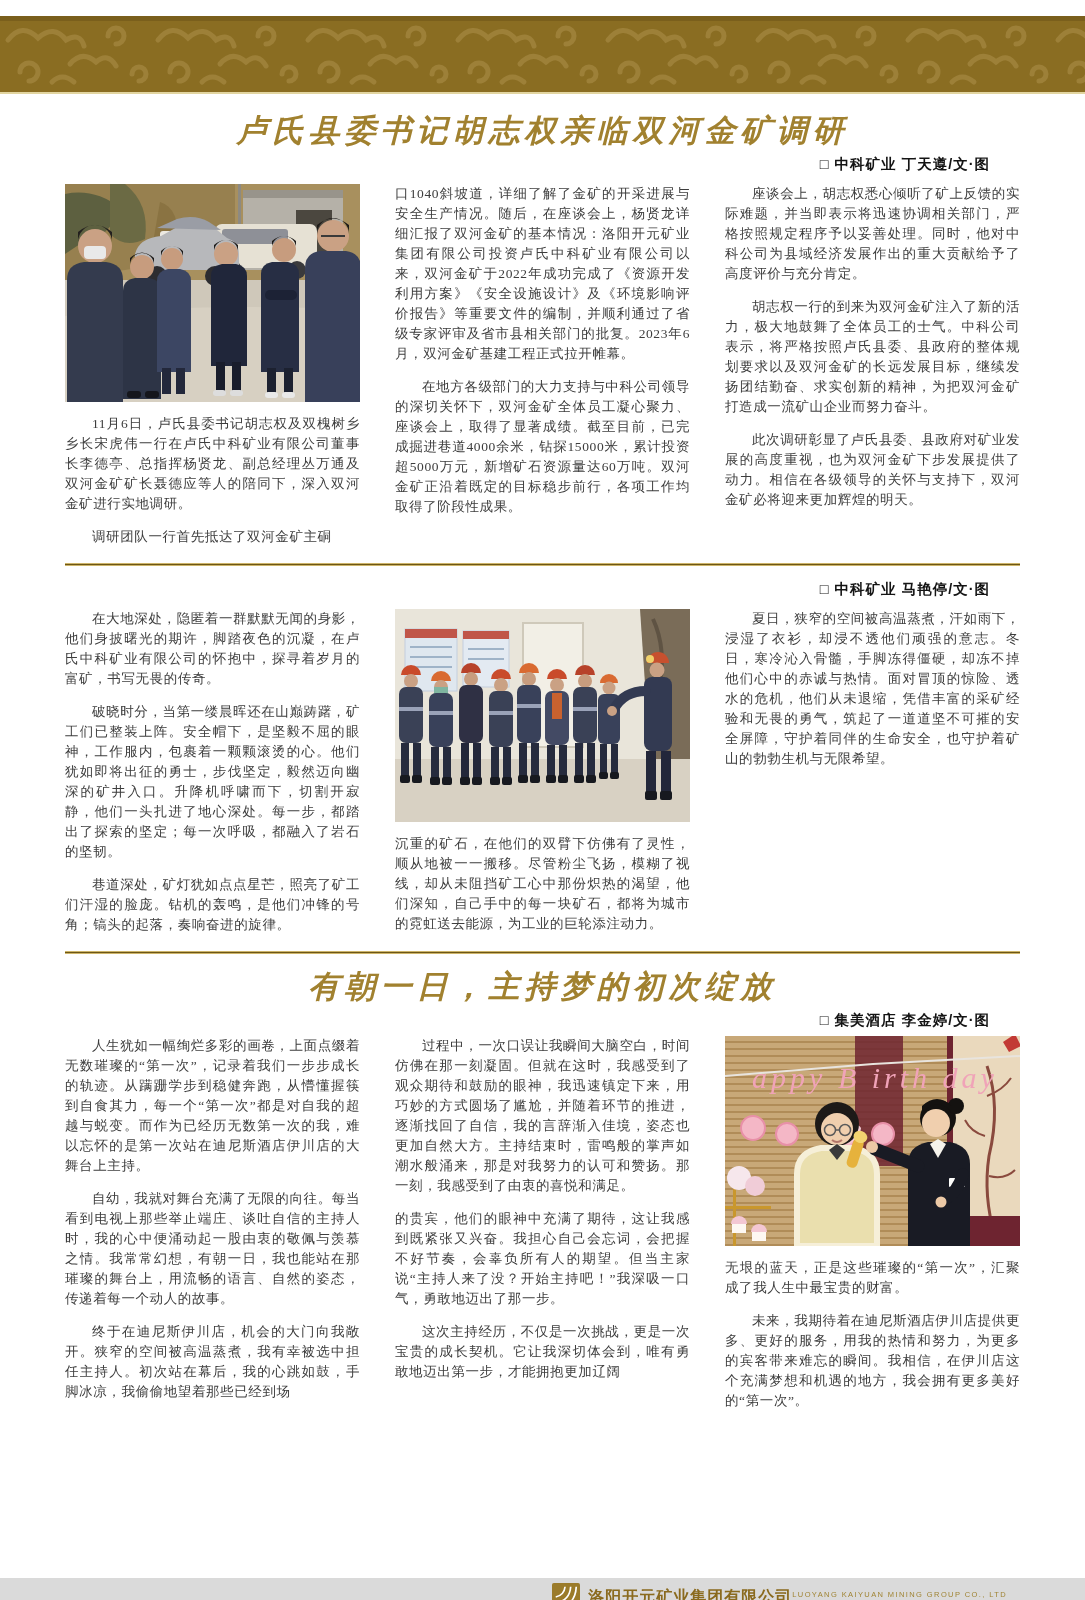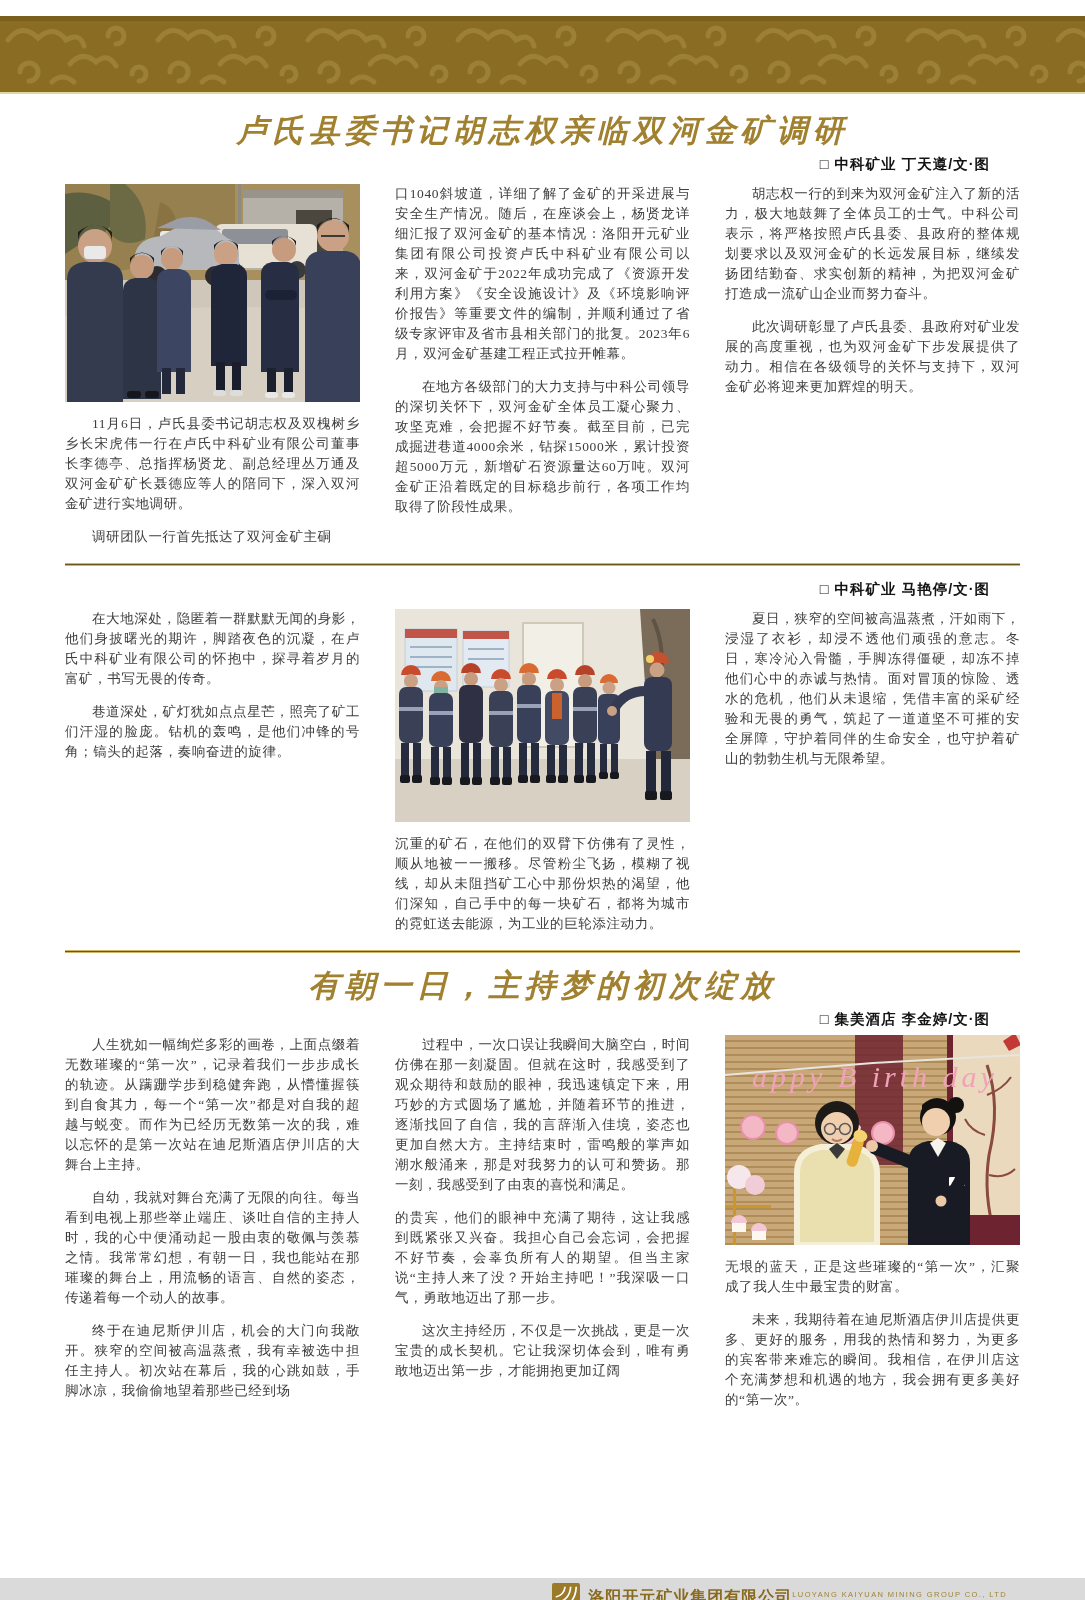--- a/index.html
+++ b/index.html
@@ -124,38 +124,40 @@
             <path d="M252 50 a16 16 0 0 1 32 0 l0 -9 q-16 -13 -32 0 Z" fill="#1e1b19"></path>
             <line x1="256" y1="52" x2="280" y2="52" stroke="#3a3a3a" stroke-width="2"></line>
             <path d="M240 218 V84 q0 -15 15 -17 h26 q15 2 15 17 v134 Z" fill="#38405a"></path>
           </svg>
         </figure>
         <p class="bp">11月6日，卢氏县委书记胡志权及双槐树乡乡长宋虎伟一行在卢氏中科矿业有限公司董事长李德亭、总指挥杨贤龙、副总经理丛万通及双河金矿矿长聂德应等人的陪同下，深入双河金矿进行实地调研。</p>
         <p class="bp">调研团队一行首先抵达了双河金矿主硐</p>
       </div>
       <div class="col">
         <p class="bp cont">口1040斜坡道，详细了解了金矿的开采进展与安全生产情况。随后，在座谈会上，杨贤龙详细汇报了双河金矿的基本情况：洛阳开元矿业集团有限公司投资卢氏中科矿业有限公司以来，双河金矿于2022年成功完成了《资源开发利用方案》《安全设施设计》及《环境影响评价报告》等重要文件的编制，并顺利通过了省级专家评审及省市县相关部门的批复。2023年6月，双河金矿基建工程正式拉开帷幕。</p>
-        <p class="bp">在地方各级部门的大力支持与中科公司领导的深切关怀下，双河金矿全体员工凝心聚力、攻坚克难，会把握不好节奏。截至目前，已完成掘进巷道4000余米，钻探15000米，累计投资超5000万元，新增矿石资源量达60万吨。双河金矿正沿着既定的目标稳步前行，各项工作均取得了阶段性成果。</p>
-      </div>
-      <div class="col">
+        <p class="bp">在地方各级部门的大力支持与中科公司领导的深切关怀下，双河金矿全体员工凝心聚力、座谈会上，取得了显著成绩。截至目前，已完成掘进巷道4000余米，钻探15000米，累计投资超5000万元，新增矿石资源量达60万吨。双河金矿正沿着既定的目标稳步前行，各项工作均取得了阶段性成果。</p>
+      </div>
+      <div class="col">
+        <p class="bp">座谈会上，胡志权悉心倾听了矿上反馈的实际难题，并当即表示将迅速协调相关部门，严格按照规定程序予以妥善处理。同时，他对中科公司为县域经济发展作出的重大贡献给予了高度评价与充分肯定。</p>
         <p class="bp">胡志权一行的到来为双河金矿注入了新的活力，极大地鼓舞了全体员工的士气。中科公司表示，将严格按照卢氏县委、县政府的整体规划要求以及双河金矿的长远发展目标，继续发扬团结勤奋、求实创新的精神，为把双河金矿打造成一流矿山企业而努力奋斗。</p>
         <p class="bp">此次调研彰显了卢氏县委、县政府对矿业发展的高度重视，也为双河金矿下步发展提供了动力。相信在各级领导的关怀与支持下，双河金矿必将迎来更加辉煌的明天。</p>
       </div>
     </div>
   </section>
 
   <div class="rule"></div>
 
   <section class="article a2">
     <div class="byline-row">
       <span class="byline">□ 中科矿业 马艳停/文·图</span>
     </div>
     <div class="cols">
       <div class="col">
         <p class="bp">在大地深处，隐匿着一群默默无闻的身影，他们身披曙光的期许，脚踏夜色的沉凝，在卢氏中科矿业有限公司的怀抱中，探寻着岁月的富矿，书写无畏的传奇。</p>
+        <p class="bp">破晓时分，当第一缕晨晖还在山巅踌躇，矿工们已整装上阵。安全帽下，是坚毅不屈的眼神，工作服内，包裹着一颗颗滚烫的心。他们犹如即将出征的勇士，步伐坚定，毅然迈向幽深的矿井入口。升降机呼啸而下，切割开寂静，他们一头扎进了地心深处。每一步，都踏出了探索的坚定；每一次呼吸，都融入了岩石的坚韧。</p>
         <p class="bp">巷道深处，矿灯犹如点点星芒，照亮了矿工们汗湿的脸庞。钻机的轰鸣，是他们冲锋的号角；镐头的起落，奏响奋进的旋律。</p>
       </div>
       <div class="col">
         <figure class="photo">
           <svg viewBox="0 0 295 213">
             <rect width="295" height="213" fill="#e9e5da"></rect>
             <path d="M245 0 h50 v150 h-40 Z" fill="#7a6c58"></path>
             <path d="M258 10 q14 30 6 70" stroke="#5f5343" stroke-width="4" fill="none"></path>
             <rect x="128" y="14" width="60" height="124" fill="#f2efe6" stroke="#cfc9ba" stroke-width="2"></rect>
             <rect x="10" y="20" width="52" height="62" fill="#dfe7ef" stroke="#c3cedd"></rect>

